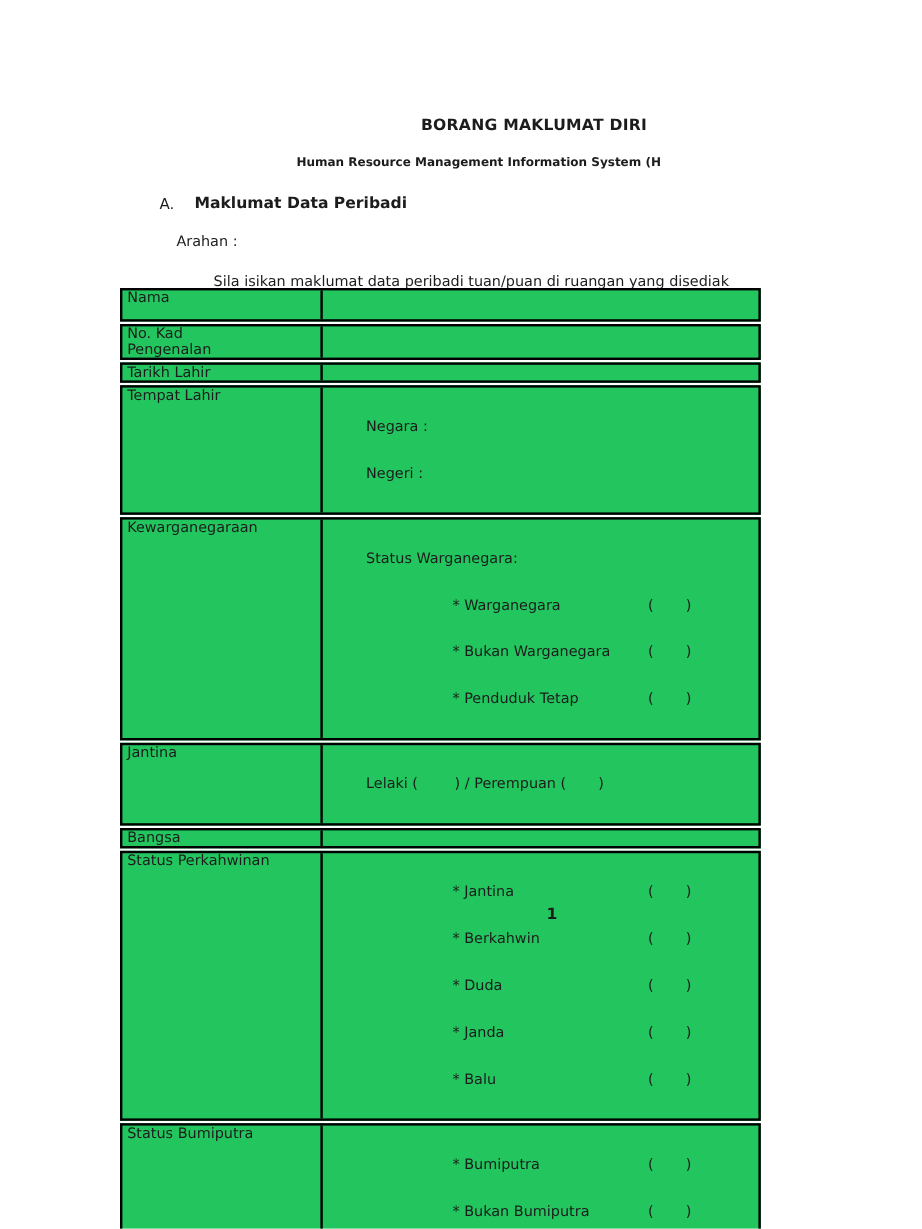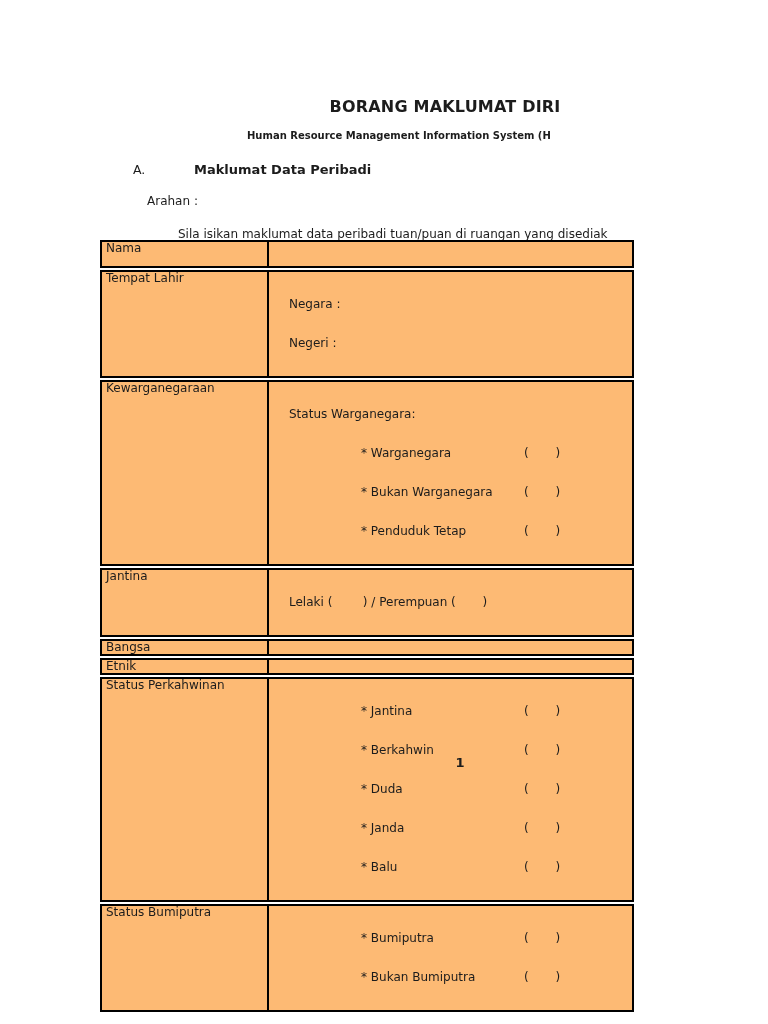--- a/index.html
+++ b/index.html
@@ -10,52 +10,53 @@
     color: #1c1c1c;
   }
   .canvas {
     position: relative;
     width: 768px; height: 1024px;
     background: #ffffff;
     overflow: hidden;
   }
   .doc-title {
     position: absolute; top: 97px; left: 250px; width: 390px;
-    text-align: center; font-weight: bold; font-size: 16px;
+    text-align: center; font-weight: bold; font-size: 13px;
     letter-spacing: 0.2px; white-space: pre;
   }
   .doc-subtitle {
     position: absolute; top: 130px; left: 247px;
     font-weight: bold; font-size: 10px; white-space: pre;
   }
   .section-letter {
     position: absolute; top: 162px; left: 133px;
     font-size: 12.5px;
   }
   .section-title {
-    position: absolute; top: 162px; left: 194px;
+    position: absolute; top: 162px; left: 162px;
     font-weight: bold; font-size: 13px;
   }
   .instr-label {
     position: absolute; top: 194px; left: 115px;
     font-size: 12px;
     margin-left: 32px;
   }
   .instr-text {
     position: absolute; top: 194px; left: 178px;
     font-size: 12px; line-height: 16px; white-space: pre;
   }
   .form-table {
     position: absolute; top: 240px; left: 100px; width: 534px;
   }
   .row {
     display: flex;
     border: 2px solid #000000;
     margin-bottom: 2px;
-    background: #fdba74;
+    background: #22c55e;
+    gap: 16px;
   }
   .lc {
     flex: 0 0 167px; width: 167px;
     border-right: 2px solid #000000;
     padding: 0 4px;
     font-size: 12px; line-height: 13px;
     white-space: pre-line;
   }
   .rc {
     flex: 1;
@@ -93,21 +94,30 @@
     <div>di bawah dan tandakan (/) jika berkenaan.</div>
   </div>
 
   <div class="form-table">
 
     <div class="row" style="min-height:28px">
       <div class="lc">Nama</div>
       <div class="rc"></div>
     </div>
 
-
+    <div class="row" style="min-height:30px">
+      <div class="lc">No. Kad
+Pengenalan</div>
+      <div class="rc"></div>
+    </div>
+
+    <div class="row" style="min-height:17px">
+      <div class="lc">Tarikh Lahir</div>
+      <div class="rc"></div>
+    </div>
 
     <div class="row" style="min-height:30px">
       <div class="lc">Tempat Lahir</div>
       <div class="rc">
         <div>Negara :</div>
         <div>Negeri :</div>
       </div>
     </div>
 
     <div class="row" style="min-height:56px">
@@ -134,24 +144,20 @@
       <div class="rc">
         <div>Lelaki (        ) / Perempuan (       )</div>
       </div>
     </div>
 
     <div class="row" style="min-height:17px">
       <div class="lc">Bangsa</div>
       <div class="rc"></div>
     </div>
 
-    <div class="row" style="min-height:17px">
-      <div class="lc">Etnik</div>
-      <div class="rc"></div>
-    </div>
 
     <div class="row" style="min-height:69px">
       <div class="lc">Status Perkahwinan</div>
       <div class="rc">
         <div class="opt">
           <span class="opt-label">* Jantina</span>
           <span class="opt-parens">(       )</span>
         </div>
         <div class="opt">
           <span class="opt-label">* Berkahwin</span>

